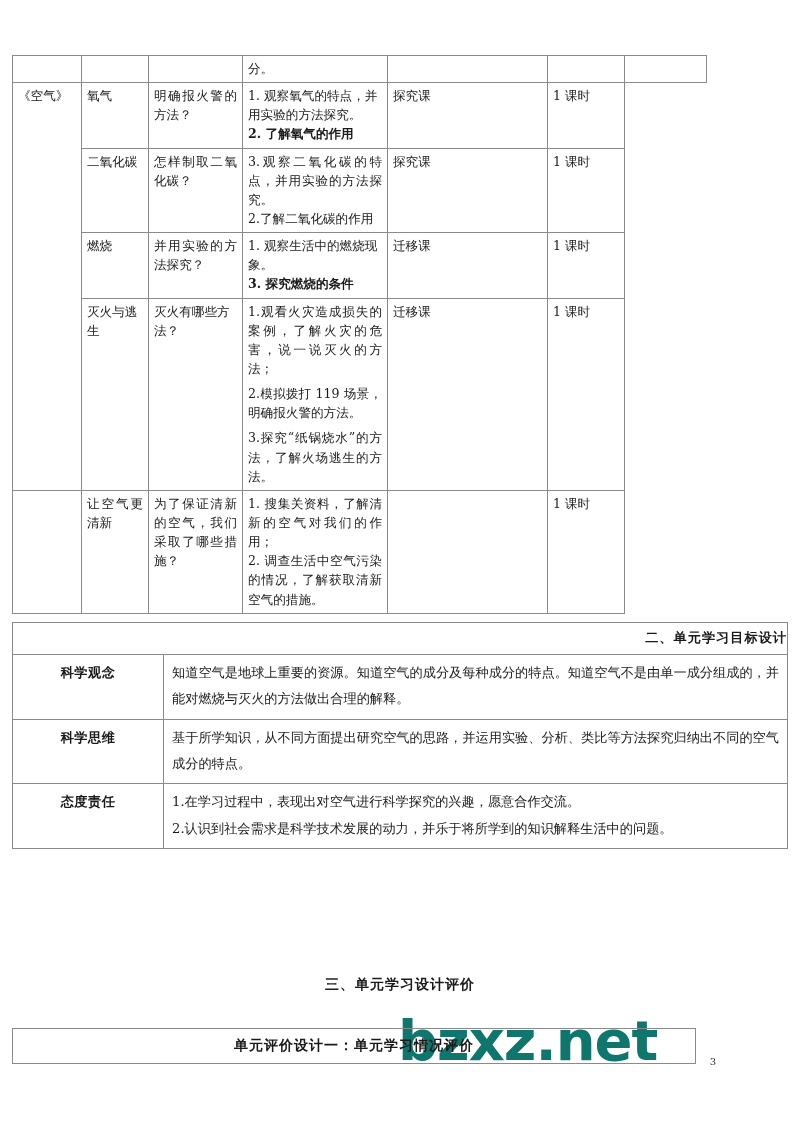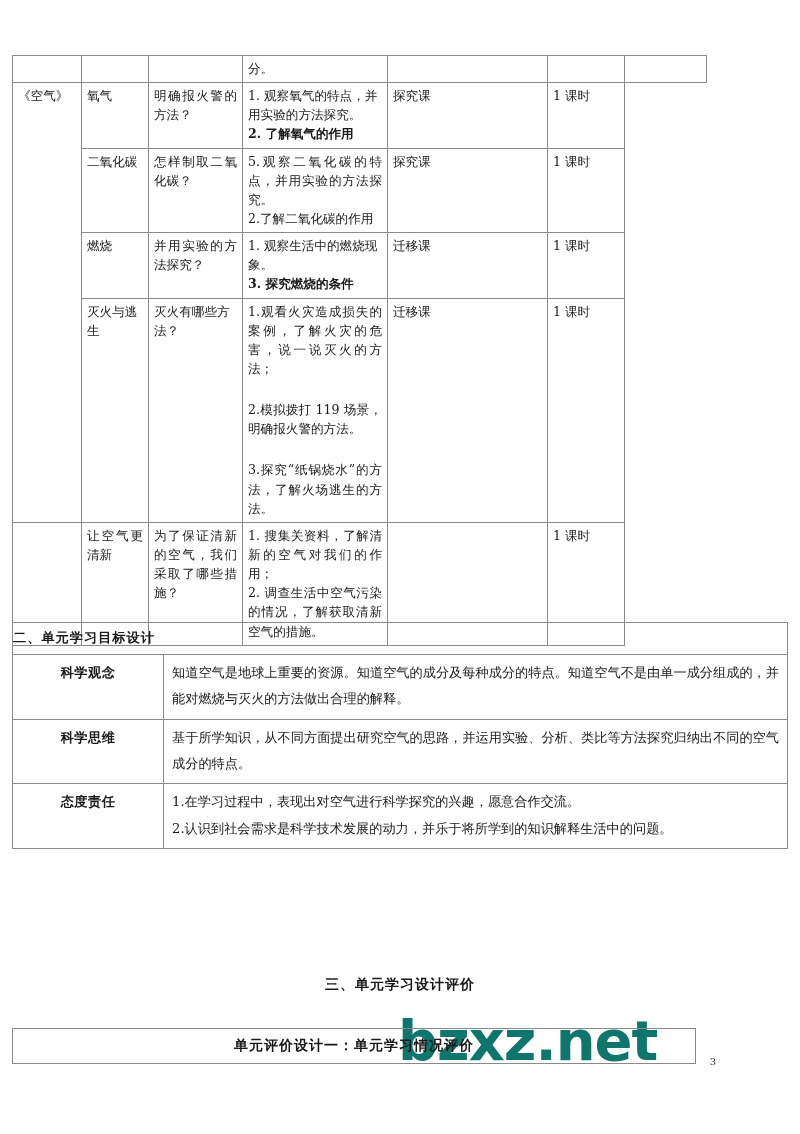--- a/index.html
+++ b/index.html
@@ -69,21 +69,21 @@
     top: 55px;
     width: 776px;
   }
   #table-schedule td { height: 1px; }
 
   .cell-center   { vertical-align: middle; }
   .cell-just     { text-align: justify; text-justify: inter-ideograph; }
 
   .txt-line { margin: 0; padding: 0; }
   .txt-line.b { font-weight: 700; }
-  .txt-line.sp { margin-top: 22px; }
+  .txt-line.sp { margin-top: 6px; }
 
   
   #table-objectives {
     position: absolute;
     left: 12px;
     top: 622px;
     width: 776px;
   }
   #table-objectives td {
     font-size: 13.2px;
@@ -93,21 +93,21 @@
   .obj-label {
     width: 151px;
     text-align: center;
     vertical-align: middle;
     font-weight: 700;
     font-family: "DejaVu Sans", "Liberation Sans", sans-serif;
     font-size: 13.6px;
     letter-spacing: 0.5px;
   }
   .section-head-cell {
-    text-align: left;
+    text-align: right;
     font-weight: 700;
     font-family: "DejaVu Sans", "Liberation Sans", sans-serif;
     font-size: 14px;
     letter-spacing: 1px;
     padding: 5px 0 6px 0 !important;
     line-height: 1.5 !important;
   }
 
   
   #section-three-heading {
@@ -200,21 +200,21 @@
             <p class="txt-line b">2. 了解氧气的作用</p>
           </td>
           <td>探究课</td>
           <td>1 课时</td>
         </tr>
 
         <tr>
           <td>二氧化碳</td>
           <td class="cell-just">怎样制取二氧化碳？</td>
           <td class="cell-just">
-            <p class="txt-line">5.观察二氧化碳的特点，并用实验的方法探究。</p>
+            <p class="txt-line">3.观察二氧化碳的特点，并用实验的方法探究。</p>
             <p class="txt-line">2.了解二氧化碳的作用</p>
           </td>
           <td>探究课</td>
           <td>1 课时</td>
         </tr>
 
         <tr>
           <td>燃烧</td>
           <td class="cell-just">并用实验的方法探究？</td>
           <td>

